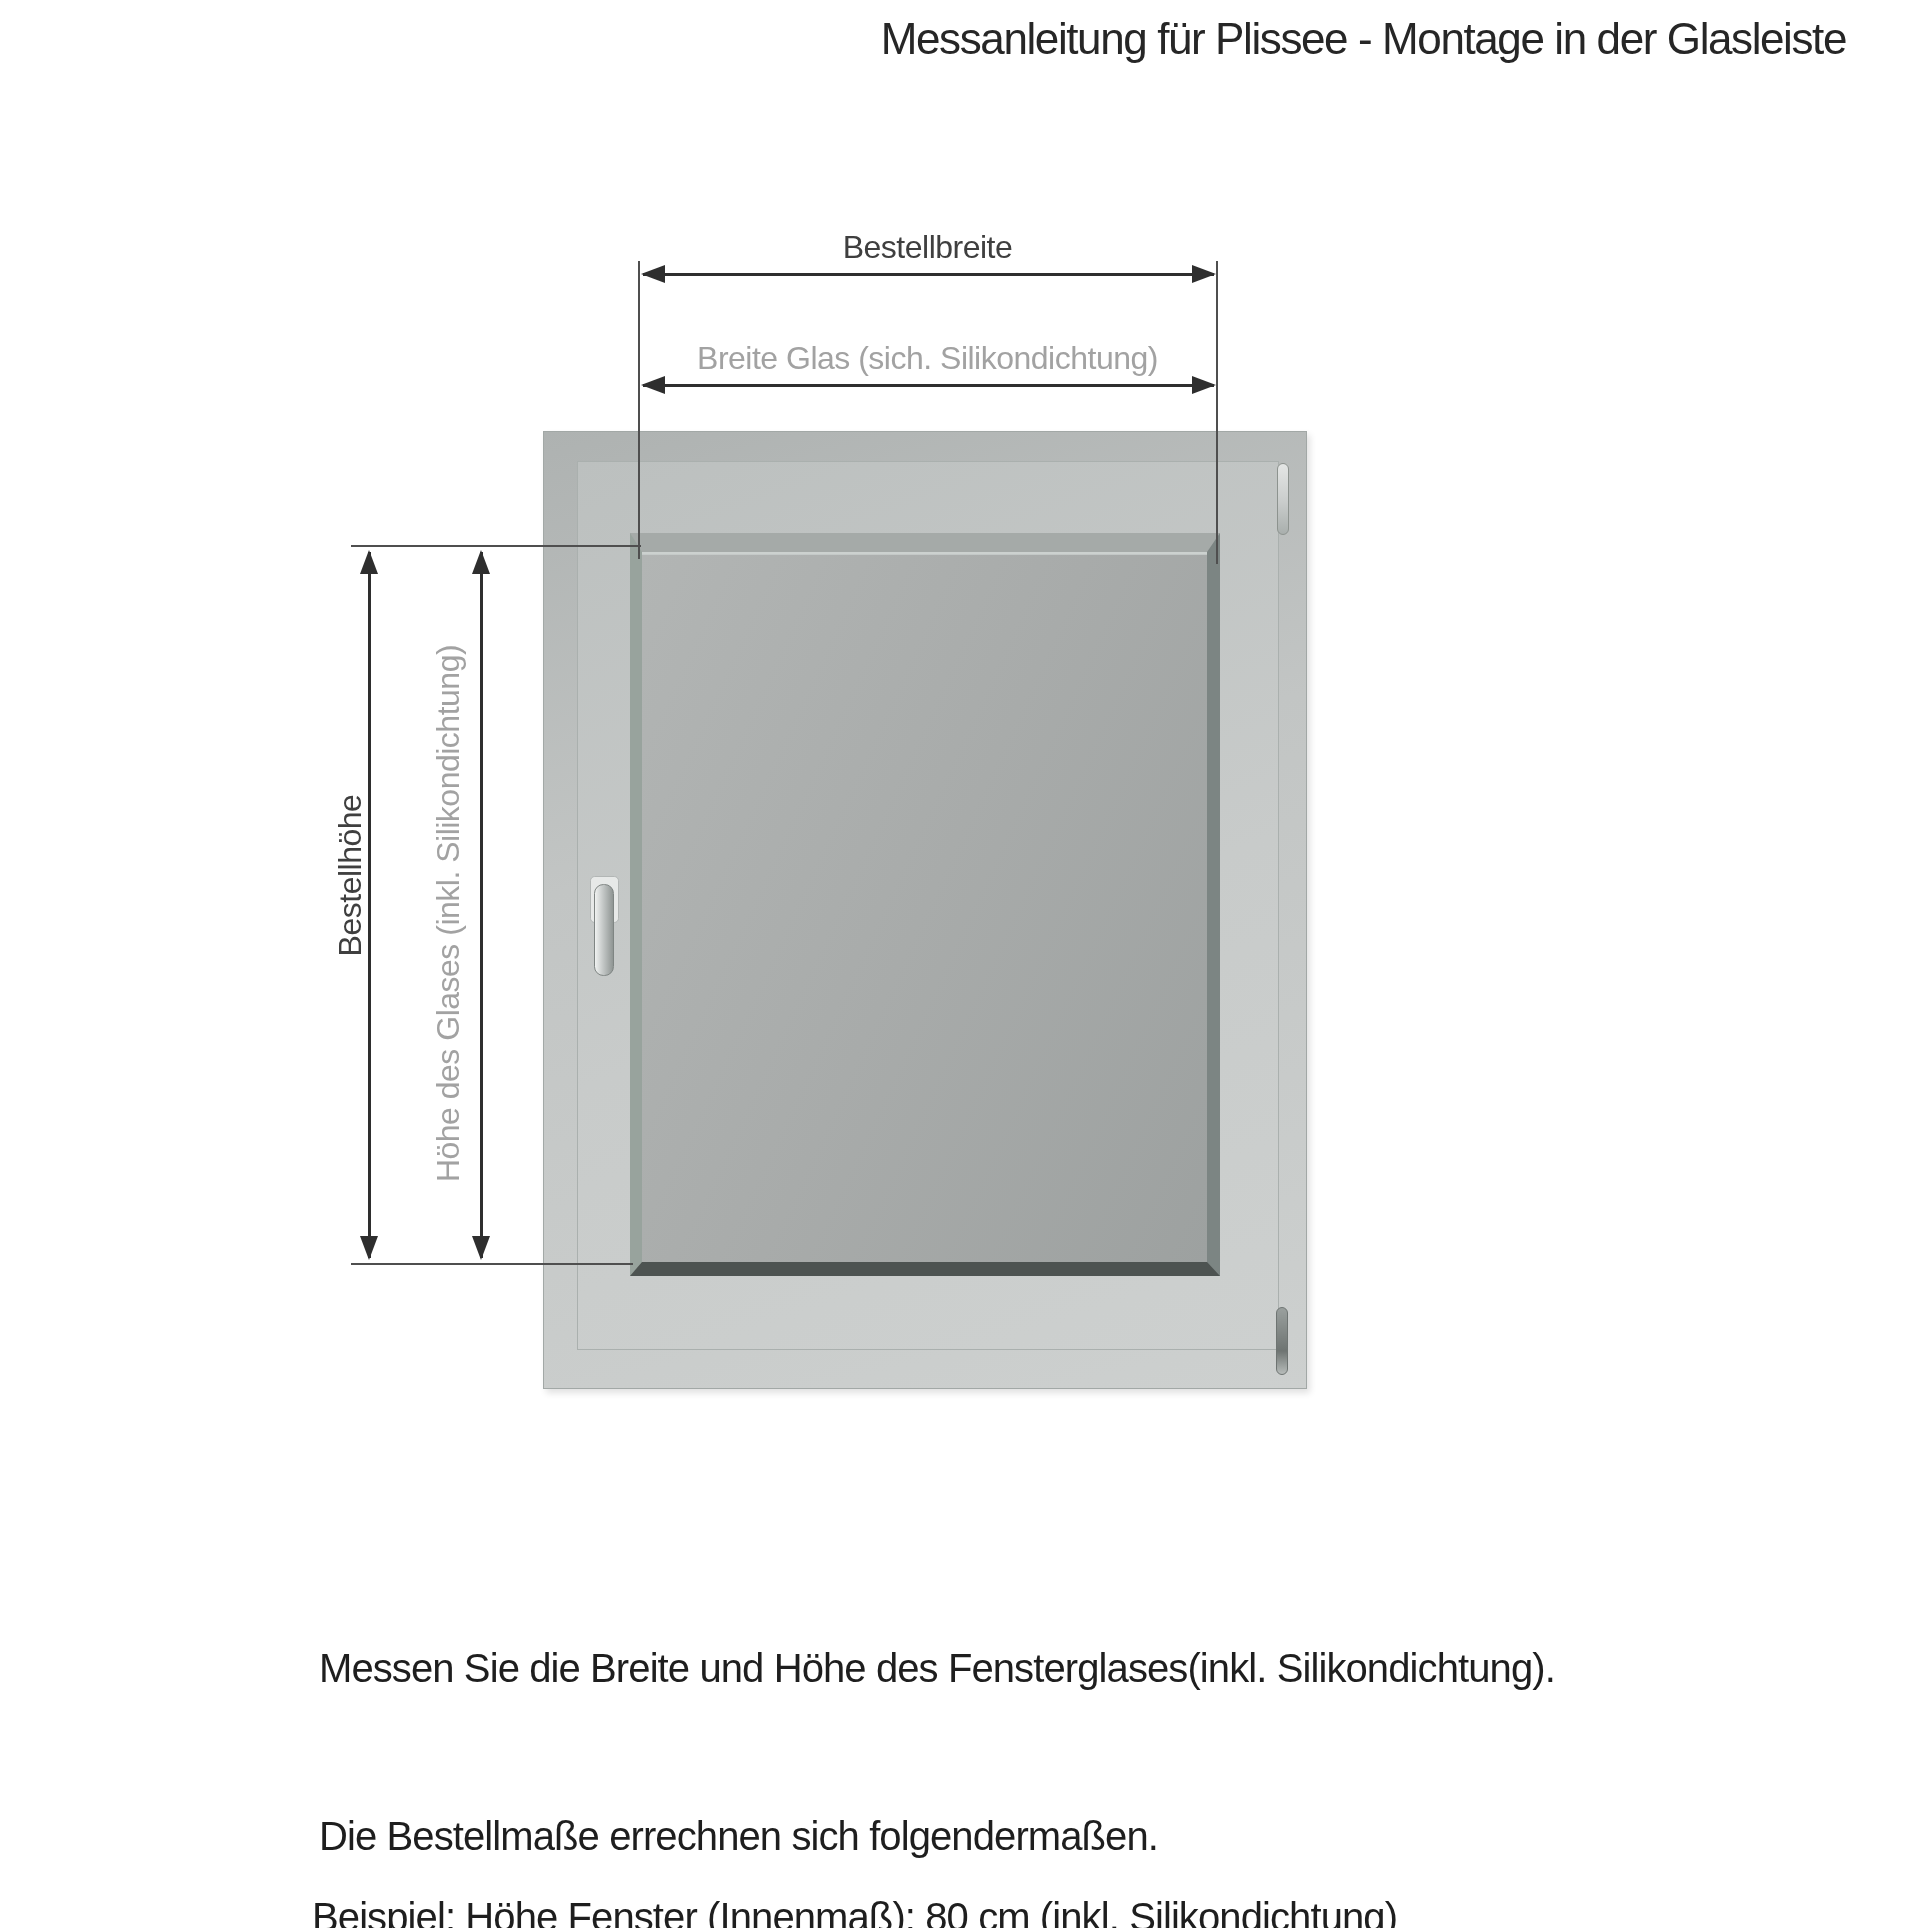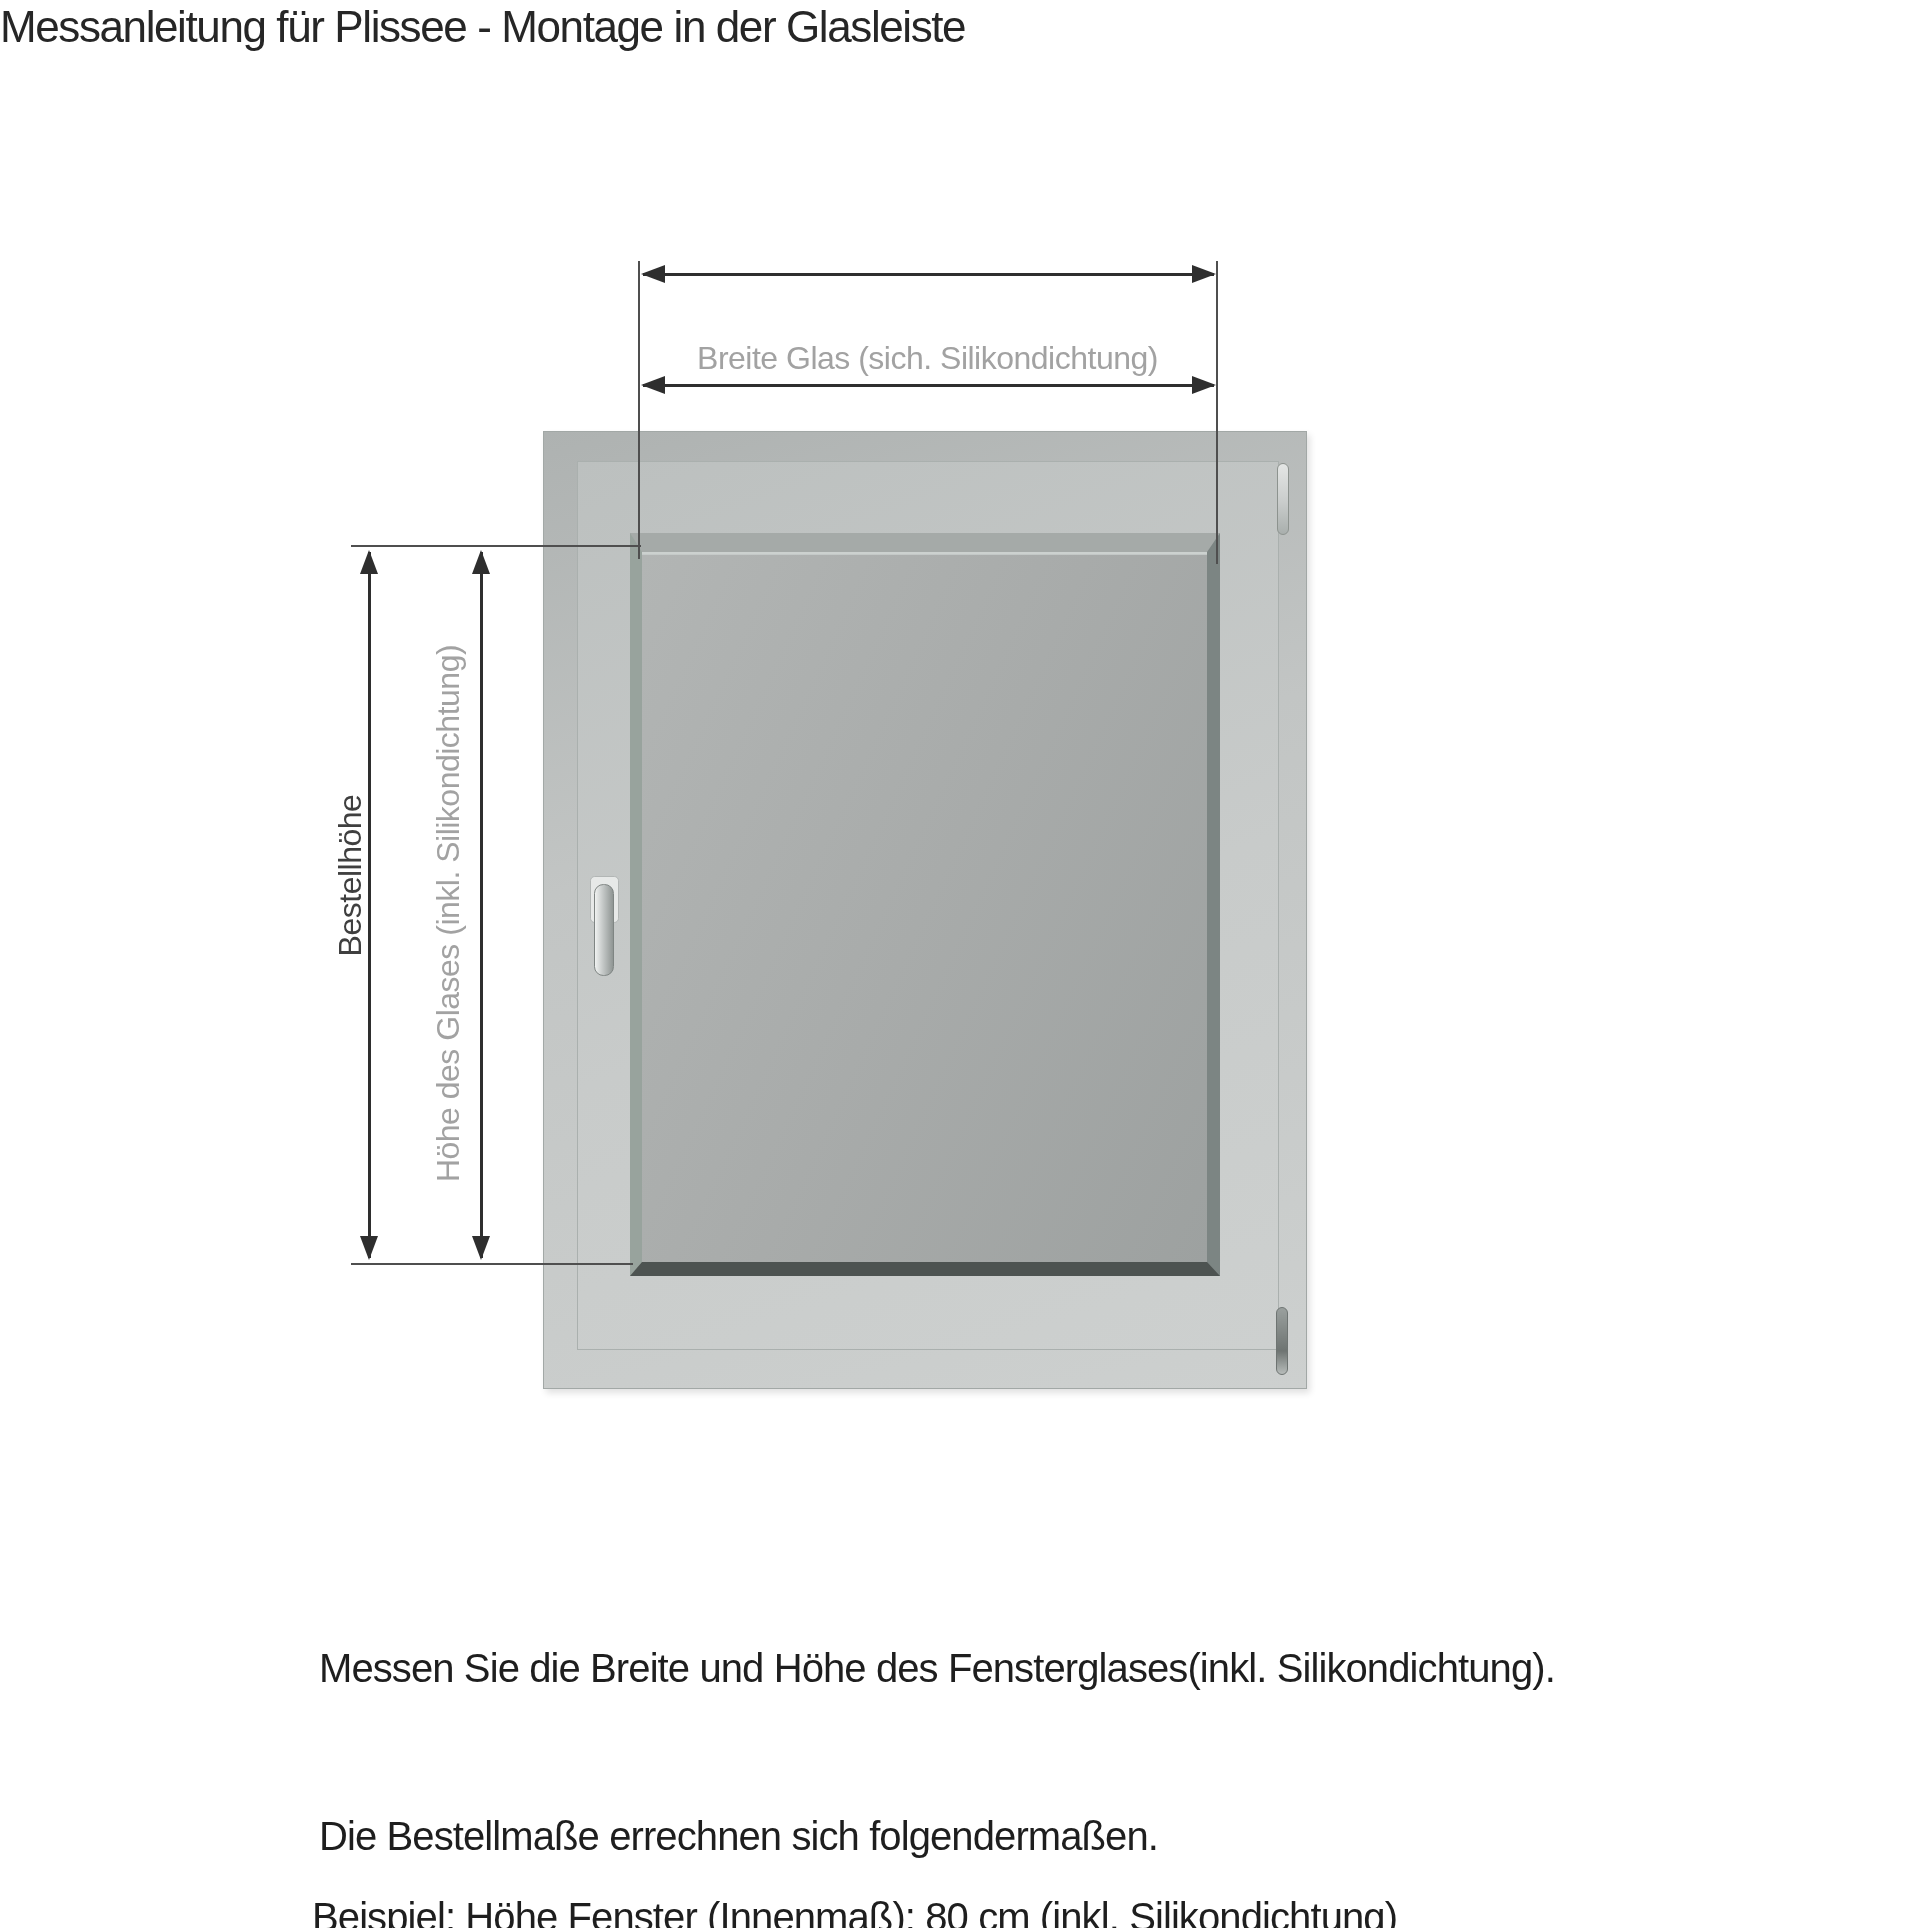--- a/index.html
+++ b/index.html
@@ -2,22 +2,22 @@
 <html lang="de" style="font-size:15px"><head>
 <meta charset="utf-8">
 <style>
   html,body{margin:0;padding:0;background:#ffffff;}
   .canvas{
     position:relative;width:1928px;height:1928px;background:#ffffff;overflow:hidden;
     font-family:"Liberation Sans","DejaVu Sans",sans-serif;
   }
   
   .title{
-    position:absolute;top:1.9px;left:0;width:1834px;text-align:left;
-    font-size:44px;letter-spacing:-1.4px;color:#262626;font-weight:400;margin:0;
+    position:absolute;top:1.9px;left:0;width:1834px;text-align:right;
+    font-size:44px;letter-spacing:-1.4px;color:#262626;font-weight:400;margin:12px;
   }
   
   .win-frame{
     position:absolute;left:543px;top:431px;width:764px;height:958px;box-sizing:border-box;
     background:linear-gradient(165deg,#aeb2b1 0%,#c2c5c4 40%,#cdd0cf 100%);
     border:1.9px solid #a2a8a6;
     box-shadow:2.8px 3.8px 6.6px rgba(0,0,0,0.12);
   }
   .win-sash{
     position:absolute;left:577px;top:461px;width:702px;height:889px;box-sizing:border-box;
@@ -98,20 +98,21 @@
   <div class="glazing-bead"></div>
   <div class="glass"></div>
   <div class="handle-plate"></div>
   <div class="handle-grip"></div>
   <div class="hinge-top"></div>
   <div class="hinge-bottom"></div>
 
   <div class="ext-line-v" style="left:638px;top:261px;height:298px;"></div>
   <div class="ext-line-v" style="left:1216px;top:261px;height:303px;"></div>
 
+  <div class="dim-label-h lbl-dark" style="top:229px;">Bestellbreite</div>
   <div class="dim-h" style="left:643px;top:273px;width:571px;">
     <span class="ah ah-left"></span>
     <span class="ah ah-right"></span>
   </div>
 
   <div class="dim-label-h lbl-gray" style="top:340px;">Breite Glas (sich. Silikondichtung)</div>
   <div class="dim-h" style="left:643px;top:384px;width:571px;">
     <span class="ah ah-left"></span>
     <span class="ah ah-right"></span>
   </div>

